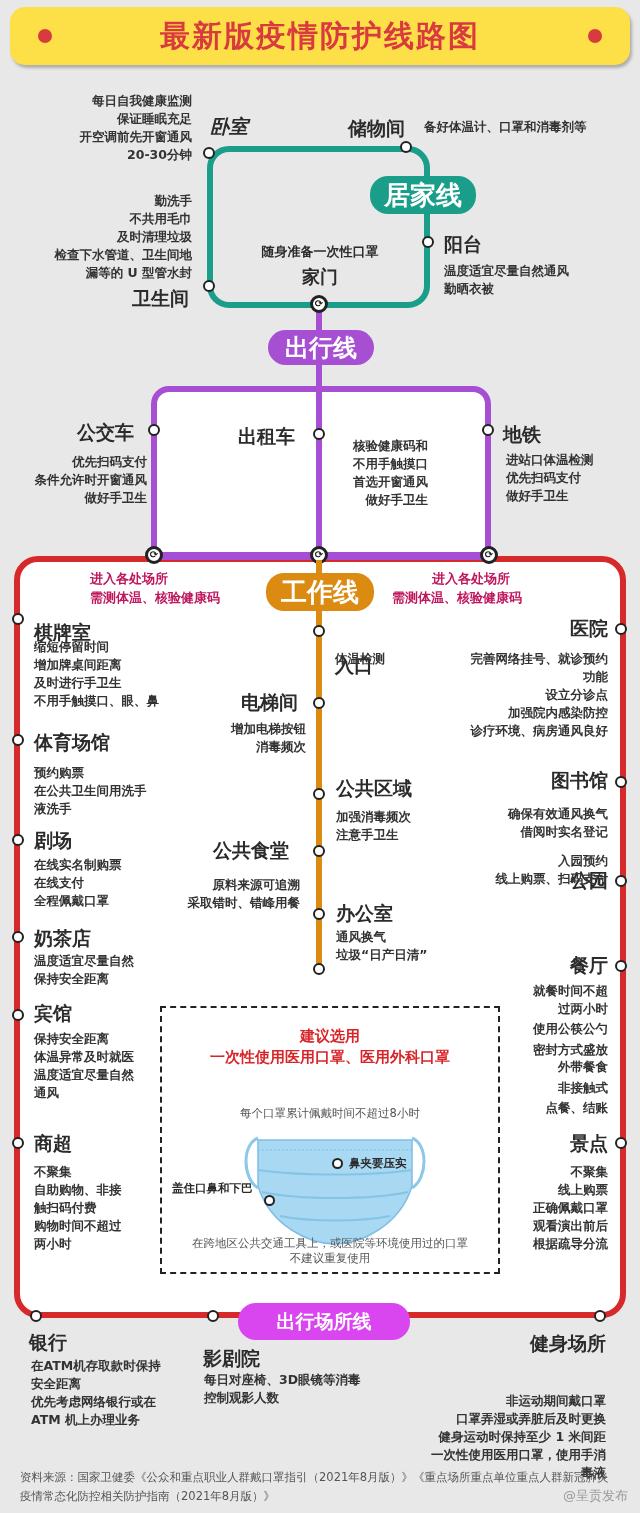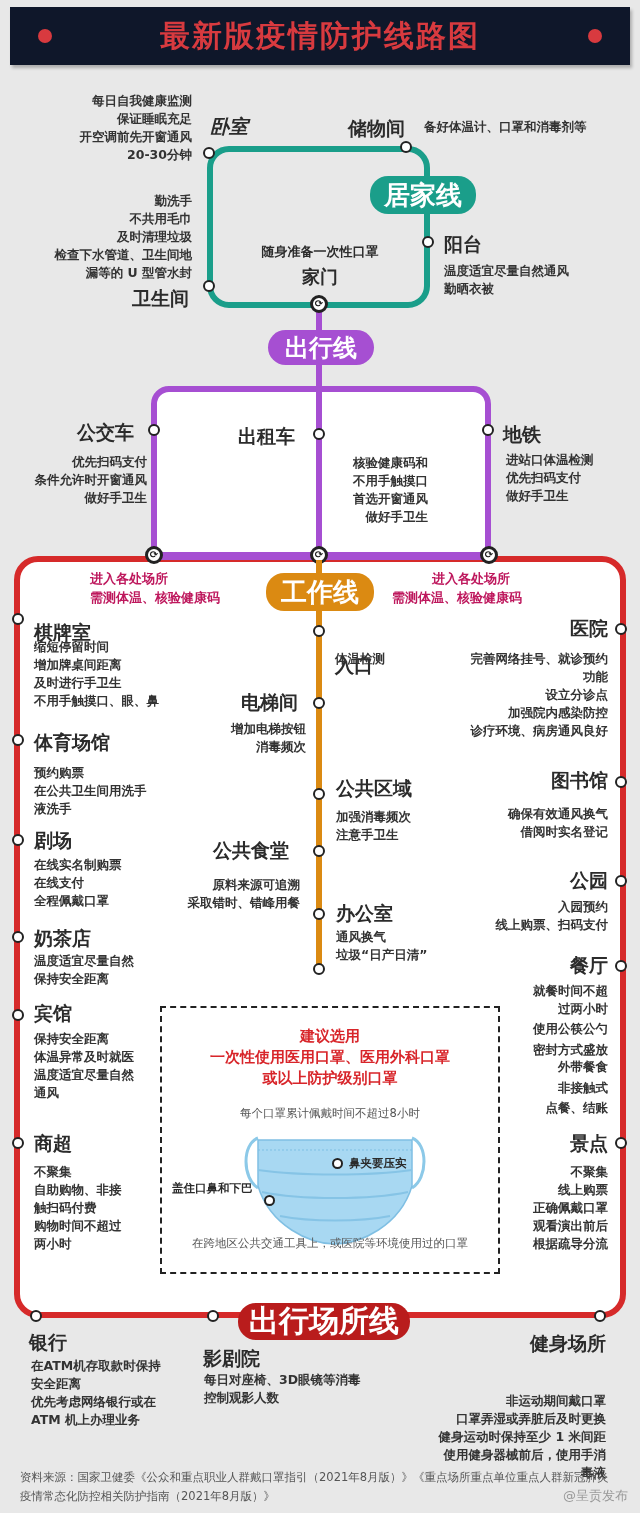--- a/index.html
+++ b/index.html
@@ -1,19 +1,19 @@
 <!DOCTYPE html>
 <html><head>
 <meta charset="utf-8">
 <style>
   * { box-sizing: border-box; margin: 0; padding: 0; }
   html, body { width: 640px; height: 1513px; background: #e8e8e8; overflow: hidden; }
   body { font-family: "DejaVu Sans", "Liberation Sans", sans-serif; color: #2b2b2b; position: relative; }
   .abs { position: absolute; }
-  .title-bar { left: 10px; top: 7px; width: 620px; height: 58px; background: #0f172a; box-shadow: 2px 3px 3px rgba(0,0,0,0.25); }
+  .title-bar { left: 10px; top: 7px; width: 620px; height: 58px; background: #fde047; box-shadow: 2px 3px 3px rgba(0,0,0,0.25); border-radius: 15px; }
   .title-text { left: 0; top: 0; width: 100%; height: 100%; display: flex; align-items: center; justify-content: center; color: #d83a3f; font-weight: bold; font-size: 30px; letter-spacing: 2px; }
   .title-dot { width: 14px; height: 14px; border-radius: 50%; background: #d83a3f; top: 22px; }
 
   .line { position: absolute; }
   .station { position: absolute; width: 12px; height: 12px; border-radius: 50%; background: #fff; border: 2.5px solid #222; }
   .transfer { position: absolute; width: 18px; height: 18px; border-radius: 50%; background: #fff; border: 3px solid #222; display: flex; align-items: center; justify-content: center; font-size: 10px; color: #222; font-weight: bold; line-height: 1; }
 
   .label-badge { position: absolute; color: #fff; font-weight: bold; border-radius: 18px; display: flex; align-items: center; justify-content: center; }
 
   .name { position: absolute; font-weight: bold; font-size: 19px; color: #2b2b2b; white-space: nowrap; }
@@ -83,21 +83,21 @@
 <div class="station" style="left:148px; top:424px;"></div>
 <div class="name" style="left:77px; top:420px;">公交车</div>
 <div class="desc r" style="right:493px; top:453px;">
   <div>优先扫码支付</div>
   <div>条件允许时开窗通风</div>
   <div>做好手卫生</div>
 </div>
 
 <div class="station" style="left:313px; top:428px;"></div>
 <div class="name" style="left:238px; top:424px;">出租车</div>
-<div class="desc r" style="right:212px; top:437px;margin-top:17px;">
+<div class="desc r" style="right:212px; top:437px;">
   <div>核验健康码和</div>
   <div>不用手触摸口</div>
   <div>首选开窗通风</div>
   <div>做好手卫生</div>
 </div>
 
 <div class="station" style="left:482px; top:424px;"></div>
 <div class="name" style="left:503px; top:422px;">地铁</div>
 <div class="desc" style="left:506px; top:451px;">
   <div>进站口体温检测</div>
@@ -222,21 +222,21 @@
 
 <div class="station" style="left:615px; top:776px;"></div>
 <div class="name r" style="right:32px; top:768px;">图书馆</div>
 <div class="desc r" style="right:32px; top:805px;">
   <div>确保有效通风换气</div>
   <div>借阅时实名登记</div>
 </div>
 
 <div class="station" style="left:615px; top:875px;"></div>
 <div class="name r" style="right:32px; top:868px;">公园</div>
-<div class="desc r" style="right:32px; top:898px;">
+<div class="desc r" style="right:32px; top:852px;">
   <div>入园预约</div>
   <div>线上购票、扫码支付</div>
 </div>
 
 <div class="station" style="left:615px; top:960px;"></div>
 <div class="name r" style="right:32px; top:953px;">餐厅</div>
 <div class="desc r" style="right:32px; top:982px; line-height:17.5px;">
   <div>就餐时间不超</div>
   <div>过两小时</div>
   <div style="margin-top:3px">使用公筷公勺</div>
@@ -253,43 +253,43 @@
   <div>线上购票</div>
   <div>正确佩戴口罩</div>
   <div>观看演出前后</div>
   <div>根据疏导分流</div>
 </div>
 
 <div class="abs mask-box">
   <div class="abs c" style="left:0; top:18px; width:100%; color:#d8252a; font-weight:bold; font-size:15px; line-height:21px;">
     <div>建议选用</div>
     <div>一次性使用医用口罩、医用外科口罩</div>
-    <div>或以上防护级别口罩</div>
   </div>
   <div class="abs c" style="left:0; top:98px; width:100%; font-size:11.5px; color:#555;">每个口罩累计佩戴时间不超过8小时</div>
 
   <svg class="abs" style="left:78px; top:118px;" width="190" height="120" viewBox="0 0 190 120">
     <path d="M18 12 C2 18, 2 52, 18 62" fill="none" stroke="#8cc9e8" stroke-width="3"></path>
     <path d="M172 12 C188 18, 188 52, 172 62" fill="none" stroke="#8cc9e8" stroke-width="3"></path>
     <path d="M18 14 L172 14 L172 60 C160 100, 120 118, 95 118 C70 118, 30 100, 18 60 Z" fill="#a8d8f2" stroke="#7fbfe3" stroke-width="1.5"></path>
     <path d="M18 24 L172 24" stroke="#7fbfe3" stroke-width="1" stroke-dasharray="2 2"></path>
     <path d="M18 44 C60 50, 130 50, 172 44" stroke="#86c4e6" stroke-width="2" fill="none"></path>
     <path d="M22 66 C60 74, 130 74, 168 66" stroke="#86c4e6" stroke-width="2" fill="none"></path>
     <path d="M40 90 C70 96, 120 96, 150 90" stroke="#86c4e6" stroke-width="2" fill="none"></path>
   </svg>
   <div class="abs" style="left:170px; top:150px; width:11px; height:11px; border:2.5px solid #222; border-radius:50%; background:#fff;"></div>
   <div class="abs" style="left:187px; top:148px; font-size:11.5px; font-weight:bold;">鼻夹要压实</div>
   <div class="abs" style="left:102px; top:187px; width:11px; height:11px; border:2.5px solid #222; border-radius:50%; background:#fff;"></div>
   <div class="abs" style="left:10px; top:173px; font-size:11.5px; font-weight:bold;">盖住口鼻和下巴</div>
   <div class="abs c" style="left:0; top:228px; width:100%; font-size:11.5px; color:#555; line-height:15px;">
     <div>在跨地区公共交通工具上，或医院等环境使用过的口罩</div>
+    <div>不建议重复使用</div>
   </div>
 </div>
 
-<div class="label-badge" style="left:238px; top:1303px; width:172px; height:37px; background:#b91c1c; font-size:30px;">出行场所线</div>
+<div class="label-badge" style="left:238px; top:1303px; width:172px; height:37px; background:#d946ef; font-size:19px;">出行场所线</div>
 
 <div class="station" style="left:30px; top:1310px;"></div>
 <div class="name" style="left:29px; top:1330px;">银行</div>
 <div class="desc" style="left:31px; top:1357px;">
   <div>在ATM机存取款时保持</div>
   <div>安全距离</div>
   <div>优先考虑网络银行或在</div>
   <div>ATM 机上办理业务</div>
 </div>
 
@@ -299,18 +299,18 @@
   <div>每日对座椅、3D眼镜等消毒</div>
   <div>控制观影人数</div>
 </div>
 
 <div class="station" style="left:594px; top:1310px;"></div>
 <div class="name r" style="right:34px; top:1331px;">健身场所</div>
 <div class="desc r" style="right:34px; top:1392px;text-align:right;">
   <div>非运动期间戴口罩</div>
   <div>口罩弄湿或弄脏后及时更换</div>
   <div>健身运动时保持至少 1 米间距</div>
-  <div>使用健身器械前后，使用手消</div>
+  <div>一次性使用医用口罩，使用手消</div>
   <div>毒液</div>
 </div>
 
 <div class="abs source">资料来源：国家卫健委《公众和重点职业人群戴口罩指引（2021年8月版）》《重点场所重点单位重点人群新冠肺炎疫情常态化防控相关防护指南（2021年8月版）》</div>
 <div class="abs watermark">@呈贡发布</div>
 
 </body></html>

